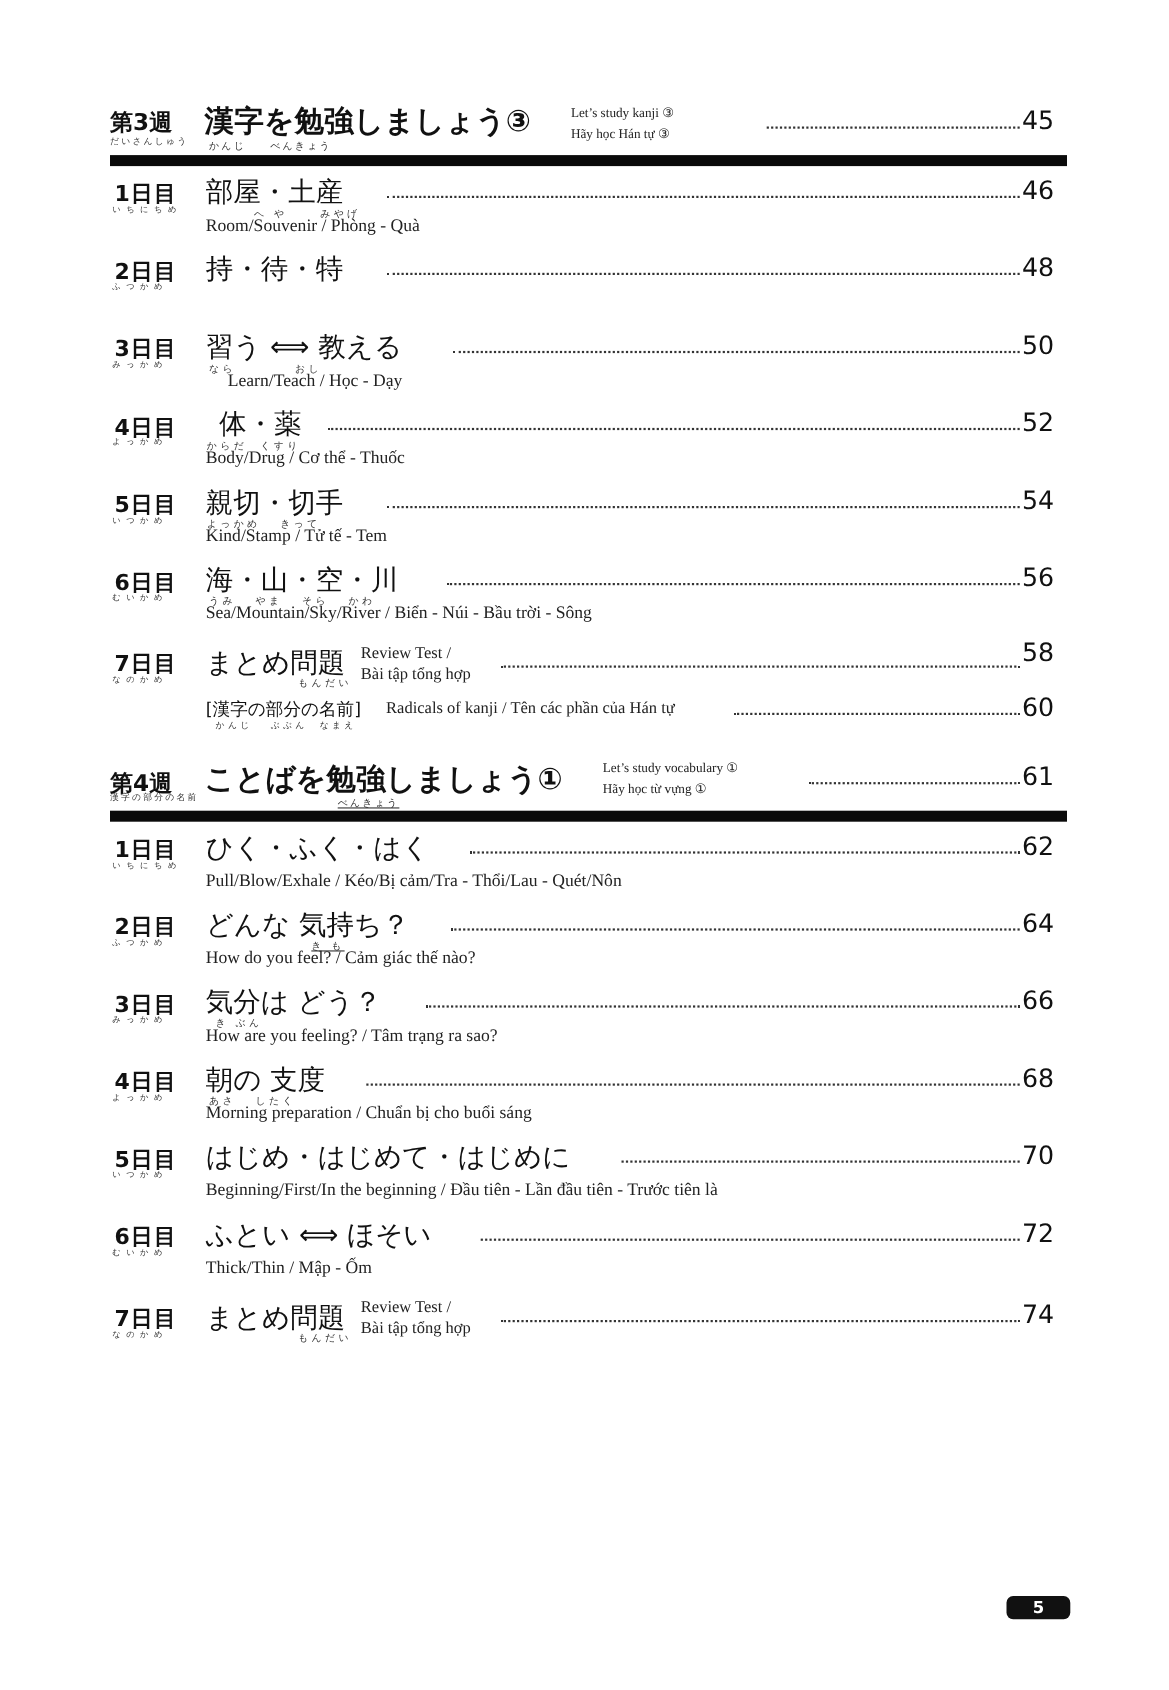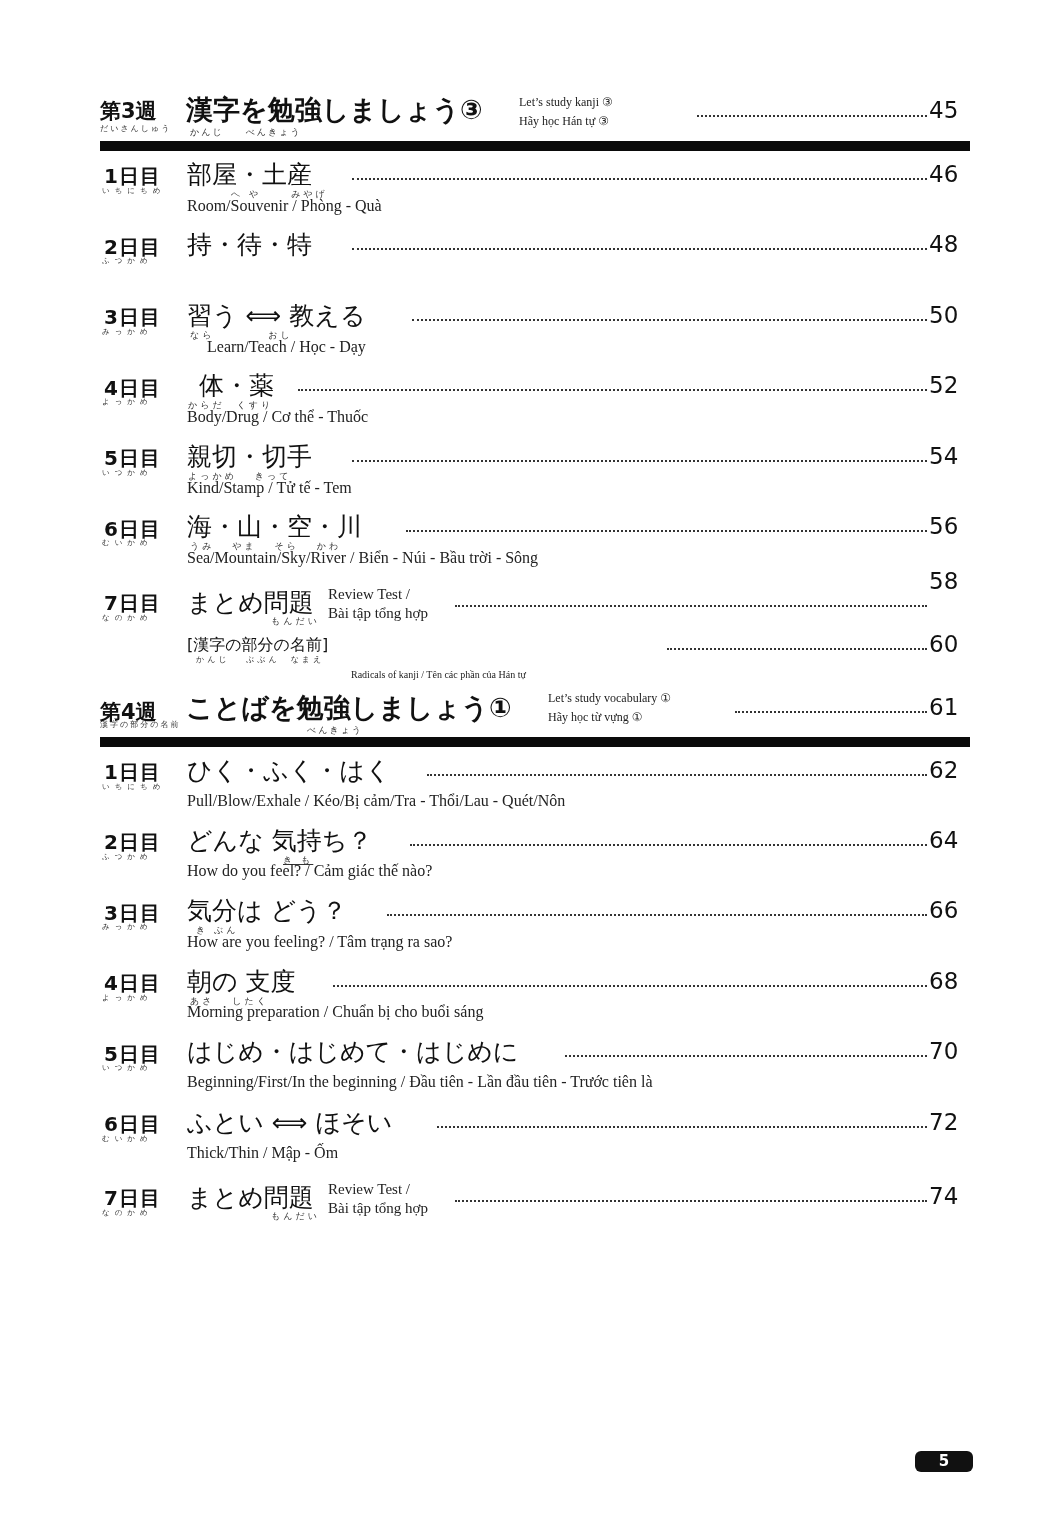--- a/index.html
+++ b/index.html
@@ -85,32 +85,32 @@
 
 <div class="abs day-label" style="left:104px;top:590px;">7日目</div>
 <div class="abs day-ruby" style="left:102px;top:613px;">なのかめ</div>
 <div class="abs day-title" style="left:187px;top:586px;">まとめ問題</div>
 <div class="abs title-ruby" style="left:271px;top:615px;">もんだい</div>
 <div class="abs side-desc" style="left:328px;top:585px;">
   <div>Review Test /</div>
   <div>Bài tập tổng hợp</div>
 </div>
 <div class="abs leader" style="left:455px;top:605px;width:472px;"></div>
-<div class="abs pagenum" style="left:929px;top:568px;">58</div>
+<div class="abs pagenum" style="left:929px;top:581px;">58</div>
 
 <div class="abs bracket-title" style="left:187px;top:635px;">[漢字の部分の名前]</div>
 <div class="abs title-ruby" style="left:196px;top:654px;font-size:8px;">かんじ　 ぶぶん　なまえ</div>
-<div class="abs desc" style="left:351px;top:636px;font-size:10px;margin-top:33px;">Radicals of kanji / Tên các phần của Hán tự</div>
+<div class="abs desc" style="left:351px;top:636px;font-size:15px;">Radicals of kanji / Tên các phần của Hán tự</div>
 <div class="abs leader" style="left:667px;top:648px;width:260px;"></div>
 <div class="abs pagenum" style="left:929px;top:631px;">60</div>
 
 <div class="abs week-label" style="left:100px;top:698px;">第4週</div>
 <div class="abs week-ruby" style="left:100px;top:719px;">漢字の部分の名前</div>
 <div class="abs week-title" style="left:186px;top:690px;">ことばを勉強しましょう①</div>
-<div class="abs week-ruby2" style="left:307px;top:724px;">べんきょう</div>
+<div class="abs week-ruby2" style="left:307px;top:724px;text-decoration:underline;">べんきょう</div>
 <div class="abs week-sub" style="left:548px;top:689px;">
   <div>Let’s study vocabulary ①</div>
   <div>Hãy học từ vựng ①</div>
 </div>
 <div class="abs leader" style="left:735px;top:711px;width:192px;"></div>
 <div class="abs pagenum" style="left:929px;top:694px;">61</div>
 <div class="abs bar" style="left:100px;top:737px;width:870px;"></div>
 
 <div class="abs day-label" style="left:104px;top:759px;">1日目</div>
 <div class="abs day-ruby" style="left:102px;top:782px;">いちにちめ</div>

